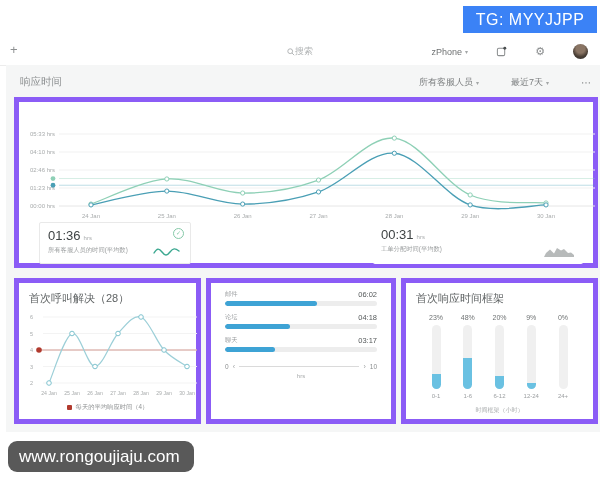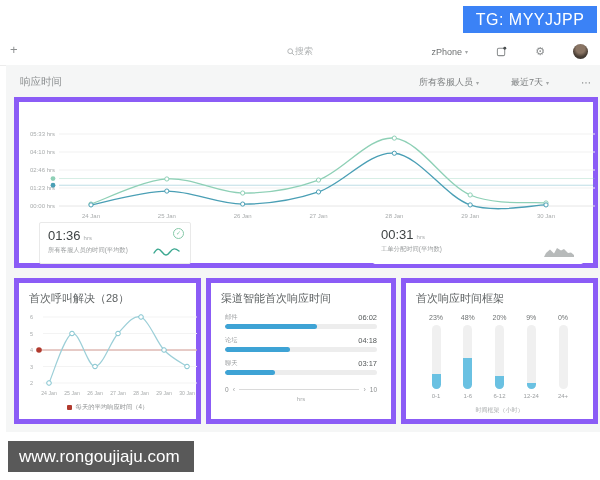--- a/index.html
+++ b/index.html
@@ -68,21 +68,21 @@
 
   .vbars{display:flex;justify-content:space-between;padding:8px 18px 0;}
   .vcol{display:flex;flex-direction:column;align-items:center;width:24px;}
   .vpct{font-size:7px;color:#6e7273;margin-bottom:4px;}
   .vtrack{width:9px;height:64px;background:#f0f0f0;border-radius:4.5px;position:relative;overflow:hidden;}
   .vfill{position:absolute;bottom:0;left:0;width:100%;}
   .vcat{font-size:6px;color:#9b9ea0;margin-top:4px;}
   .vxlabel{text-align:center;font-size:6px;color:#a8abac;margin-top:7px;}
 
   .watermark{position:absolute;left:8px;top:441px;width:186px;height:31px;background:#595959;color:#fff;
-    font-size:17px;display:flex;align-items:center;padding-left:11px;box-sizing:border-box;}
+    font-size:17px;display:flex;align-items:center;padding-left:11px;box-sizing:border-box;border-radius:9px;}
 </style>
 </head>
 <body>
 
 <div class="page">
 
   <div class="tg-badge">TG: MYYJJPP</div>
 
   <div class="navbar">
     <div class="nav-plus">+</div>
@@ -221,21 +221,20 @@
           <circle cx="145" cy="45" r="2.3" fill="#fff" stroke="#7fc3cf" stroke-width="1"></circle>
           <circle cx="168" cy="61.5" r="2.3" fill="#fff" stroke="#7fc3cf" stroke-width="1"></circle>
         </svg>
       <div class="legend">
         <span class="legend-marker"></span>
         <span class="legend-text">每天的平均响应时间（4）</span>
       </div>
     </div>
 
     <div class="panel bottom-panel panel-b">
-      <div class="panel-title">渠道智能首次响应时间</div>
       <div id="hbar-rows">
           <div class="hrow">
             <div class="hrow-top">
               <span class="hlabel">邮件</span>
               <span class="hvalue">06:02</span>
             </div>
             <div class="htrack">
               <div class="hfill" style="width: 60.3%; background: rgb(62, 163, 213);"></div>
             </div>
           </div>

